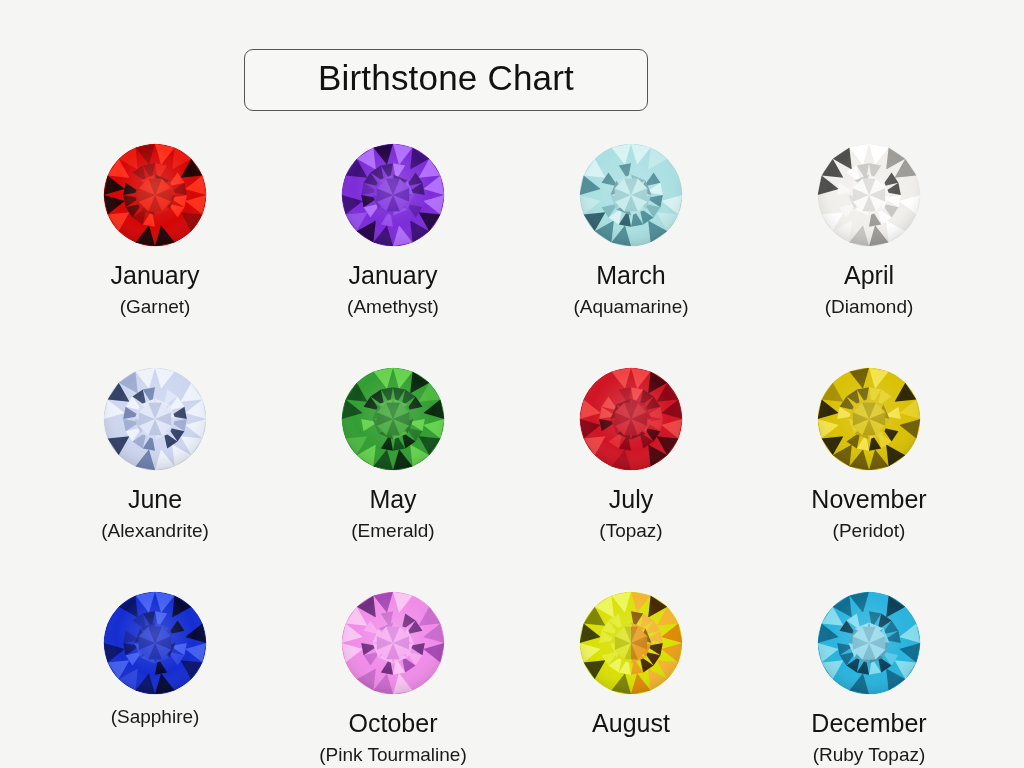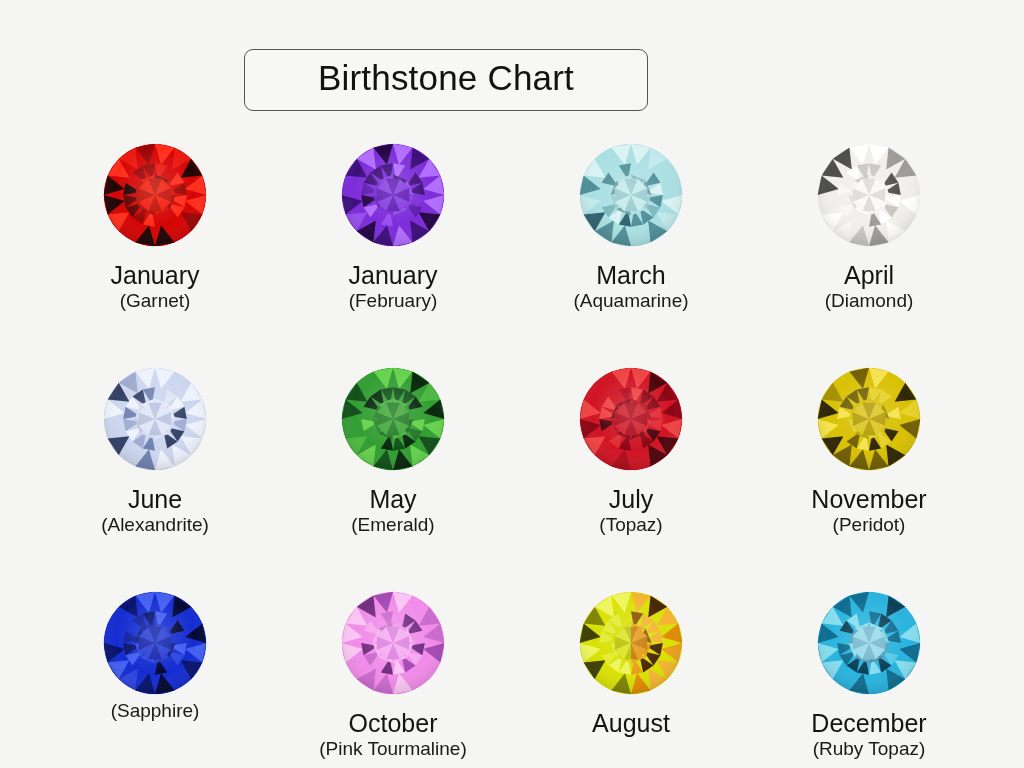--- a/index.html
+++ b/index.html
@@ -72,21 +72,21 @@
   }
   .month {
     margin-top: 12px;
     font-size: 25px;
     line-height: 1.05;
     font-weight: 400;
     color: #141414;
     white-space: nowrap;
   }
   .stone {
-    margin-top: 3px;
+    margin-top: 9px;
     font-size: 19px;
     line-height: 1.05;
     font-weight: 400;
     color: #1a1a1a;
     white-space: nowrap;
   }
 </style>
 </head>
 <body>
 
@@ -240,21 +240,21 @@
             <polygon points="60,60 77.6,67.3 67.3,77.6" fill="#8339dd"></polygon>
             <polygon points="60,60 67.3,77.6 52.7,77.6" fill="#5c18b2"></polygon>
             <polygon points="60,60 52.7,77.6 42.4,67.3" fill="#8339dd"></polygon>
             <polygon points="60,60 42.4,67.3 42.4,52.7" fill="#5c18b2"></polygon>
             <polygon points="60,60 42.4,52.7 52.7,42.4" fill="#8339dd"></polygon>
             <polygon points="60,60 52.7,42.4 67.3,42.4" fill="#5c18b2"></polygon>
       <circle cx="60" cy="60" r="56" fill="url(#gemclip1g)"></circle>
     </g>
   </svg>
         <div class="month">January</div>
-        <div class="stone">(February)</div>
+        <div class="stone">(Amethyst)</div>
       </div>
       <div class="cell">
   <svg class="gem" viewBox="0 0 120 120" xmlns="http://www.w3.org/2000/svg">
     <defs>
       <clipPath id="gemclip2">
               <circle cx="60" cy="60" r="56"></circle>
             </clipPath>
       <clipPath id="gemclip2L">
               <rect x="0" y="0" width="60" height="120"></rect>
             </clipPath>

